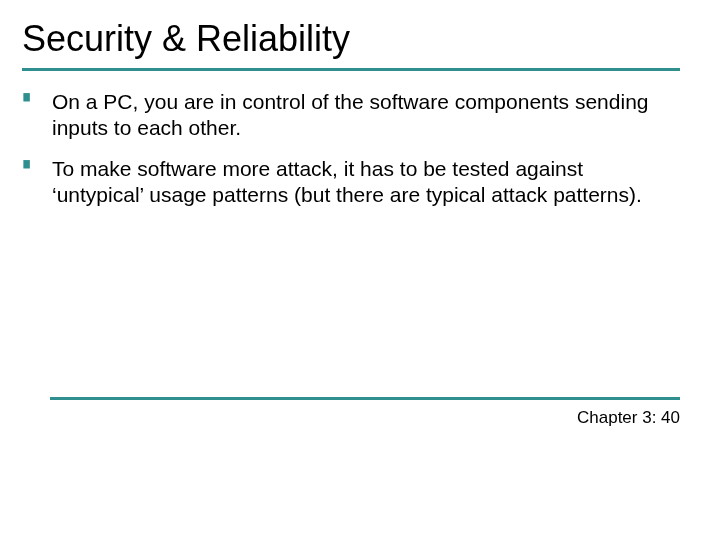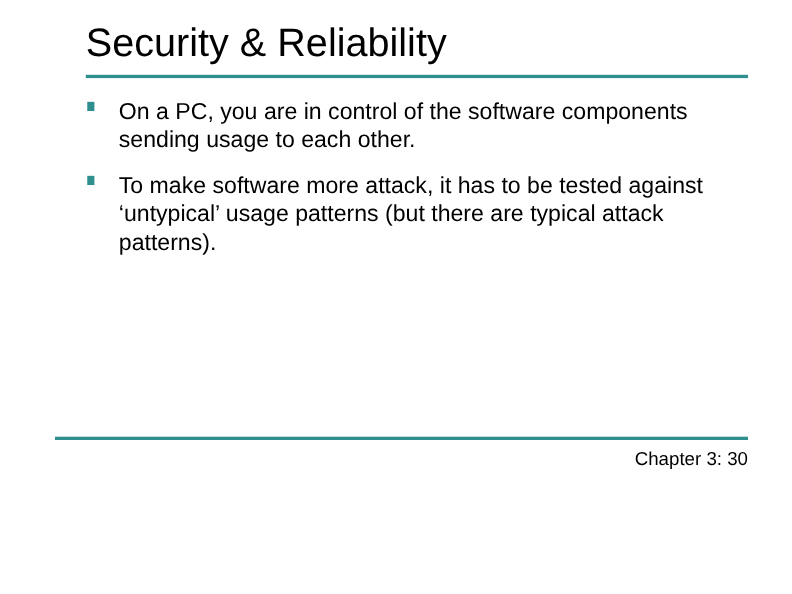--- a/index.html
+++ b/index.html
@@ -9,21 +9,21 @@
     height: 540px;
     background: #fff;
     font-family: Arial, Helvetica, sans-serif;
     color: #000;
     overflow: hidden;
   }
   .slide {
     box-sizing: border-box;
     width: 720px;
     height: 448px;
-    padding: 18px 40px 0 78px;
+    padding: 18px 40px 0 22px;
     position: relative;
   }
   .title {
     font-size: 36px;
     font-weight: 400;
     margin: 0 0 8px 0;
     padding: 0;
   }
   .title-rule {
     border: none;
@@ -90,22 +90,22 @@
 </style>
 </head>
 <body>
 
 <div class="slide">
   <h1 class="title">Security &amp; Reliability</h1>
   <hr class="title-rule">
 
   <ul class="bullets">
     <li>
-      <span>On a PC, you are in control of the software components sending usage to each other.</span>
+      <span>On a PC, you are in control of the software components sending inputs to each other.</span>
     </li>
     <li>
       <span>To make software more attack, it has to be tested against ‘untypical’ usage patterns (but there are typical attack patterns).</span>
     </li>
   </ul>
 
   <hr class="footer-rule">
-  <div class="footer">Chapter 3: 30</div>
+  <div class="footer">Chapter 3: 40</div>
 </div>
 
 </body></html>

